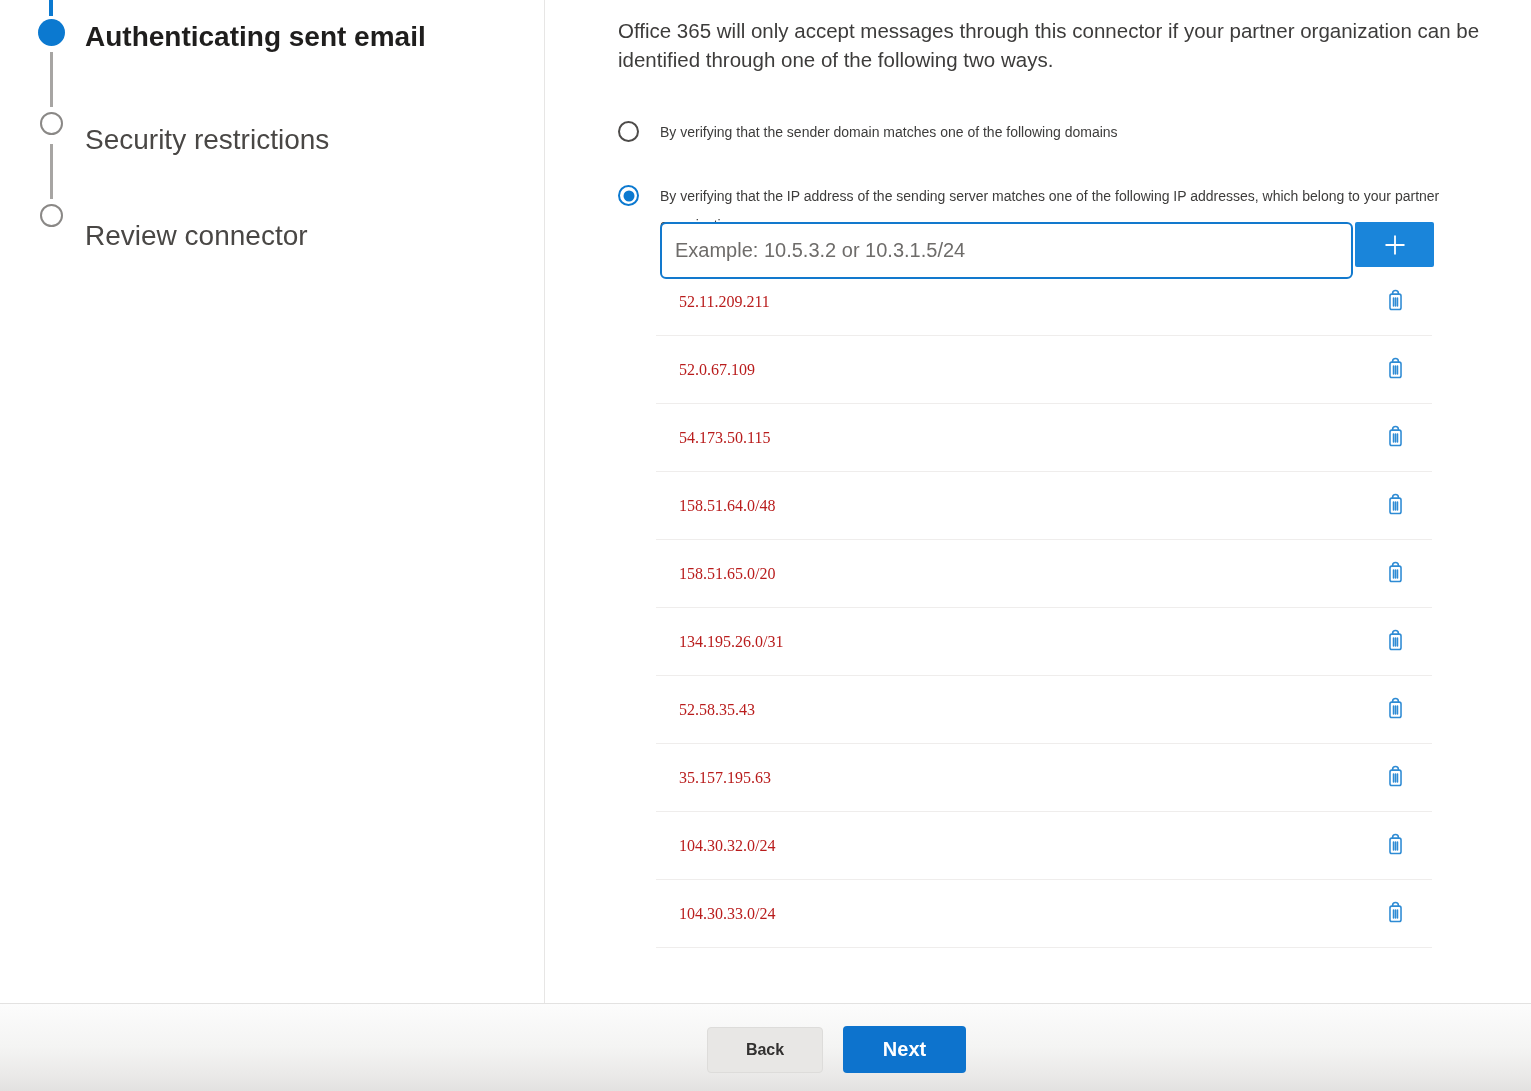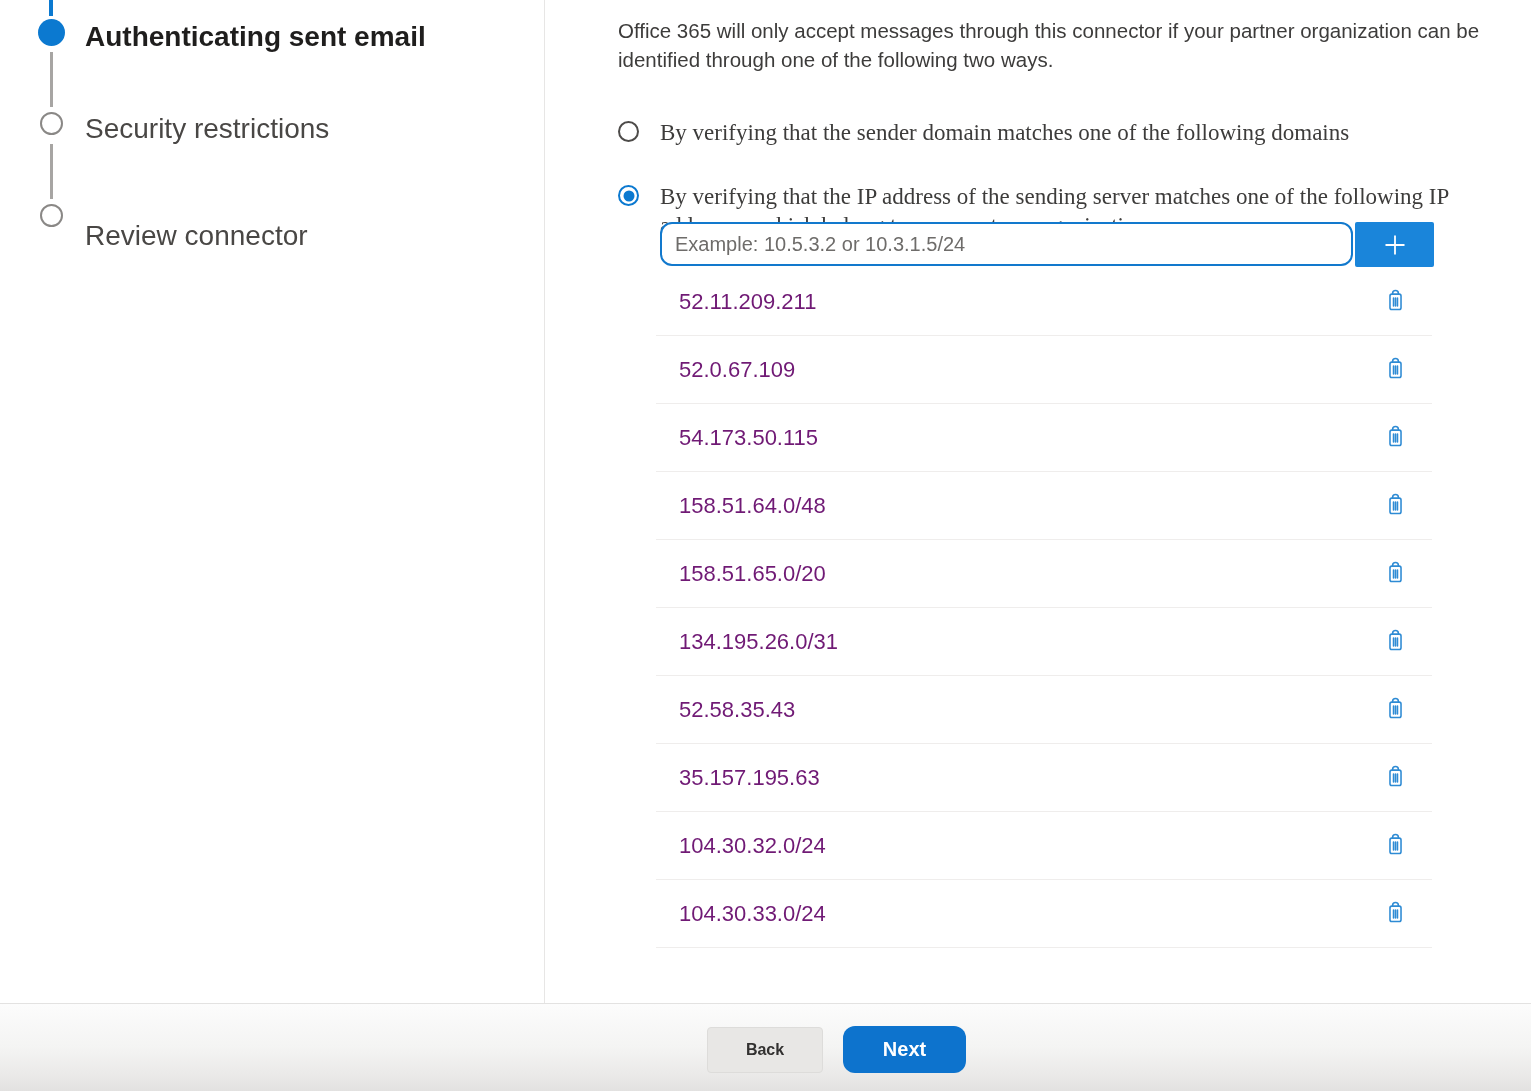--- a/index.html
+++ b/index.html
@@ -40,21 +40,21 @@
     width: 23px; height: 23px;
     background: #fff; border: 2.5px solid #8a8886;
   }
   .step-circle.s2 { left: 40px; top: 112px; }
   .step-circle.s3 { left: 40px; top: 204px; }
   .step-label {
     position: absolute; left: 85px;
     font-size: 28px; color: #494745; white-space: nowrap;
   }
   .step-label.active { top: 21px; font-weight: bold; color: #1f1e1d; }
-  .step-label.l2 { top: 113px; }
+  .step-label.l2 { top: 124px; }
   .step-label.l3 { top: 212px; margin-top: 8px; }
 
   
   .content {
     position: absolute; left: 546px; top: 0;
     width: 985px; height: 1003px; overflow: hidden;
   }
   .description {
     position: absolute; left: 72px; top: 16px;
     width: 916px; font-size: 20.5px; line-height: 29px; color: #3d3c3b;
@@ -71,52 +71,52 @@
     border-radius: 50%; border: 2.2px solid #4d4b49; background: #fff;
     position: relative; cursor: pointer;
   }
   .radio.selected { border-color: #0b79d0; }
   .radio.selected::after {
     content: ""; position: absolute; left: 50%; top: 50%;
     width: 11px; height: 11px; border-radius: 50%;
     background: #0b79d0; transform: translate(-50%, -50%);
   }
   .radio-label {
-    margin-left: 21px; font-size: 23px; line-height: 29px;
-    color: #3d3c3b; max-width: 818px; font-family: Liberation Serif, serif;
+    margin-left: 21px; font-size: 14px; line-height: 29px;
+    color: #3d3c3b; max-width: 818px;
   }
 
   .input-row {
     position: absolute; left: 114px; top: 222px;
     display: flex; align-items: stretch;
   }
   .ip-input {
-    width: 693px; height: 44px;
-    border: 2px solid #1279cd; border-radius: 12px;
+    width: 693px; height: 57px;
+    border: 2px solid #1279cd; border-radius: 6px;
     font-family: "Liberation Sans", sans-serif;
     font-size: 20px; color: #3d3c3b; padding: 0 13px; outline: none;
   }
   .ip-input::placeholder { color: #6e6c6a; opacity: 1; }
   .add-btn {
     width: 79px; height: 45px; margin-left: 2px;
     background: #1a85da; border: none; border-radius: 2px;
     display: flex; align-items: center; justify-content: center;
     cursor: pointer;
   }
 
   .ip-list {
     position: absolute; left: 110px; top: 268px; width: 776px;
   }
   .ip-row {
     height: 68px; display: flex; align-items: center;
     justify-content: space-between;
     padding-left: 23px; padding-right: 16px;
     border-bottom: 1px solid #efedec;
   }
-  .ip-text { font-size: 22px; color: #701a75; }
+  .ip-text { font-size: 16px; color: #b91c1c; font-family: Liberation Serif, serif; }
   .trash-btn {
     width: 42px; height: 42px; background: none; border: none;
     display: flex; align-items: center; justify-content: center;
     cursor: pointer;
   }
 
   
   .footer {
     position: absolute; left: 0; top: 1003px;
     width: 1531px; height: 88px;
@@ -126,21 +126,21 @@
   .back-btn {
     position: absolute; left: 707px; top: 23px;
     width: 116px; height: 46px;
     background: #e8e7e5; border: 1px solid #dddcda; border-radius: 4px;
     font-family: "Liberation Sans", sans-serif;
     font-size: 16px; font-weight: 600; color: #323130; cursor: pointer;
   }
   .next-btn {
     position: absolute; left: 843px; top: 22px;
     width: 123px; height: 47px;
-    background: #0d73cd; border: none; border-radius: 12px;
+    background: #0d73cd; border: none; border-radius: 4px;
     font-family: "Liberation Sans", sans-serif;
     font-size: 20px; font-weight: 600; color: #ffffff; cursor: pointer;
   }
 </style>
 </head>
 <body>
 
 <div class="app">
 
   <aside class="stepper">

